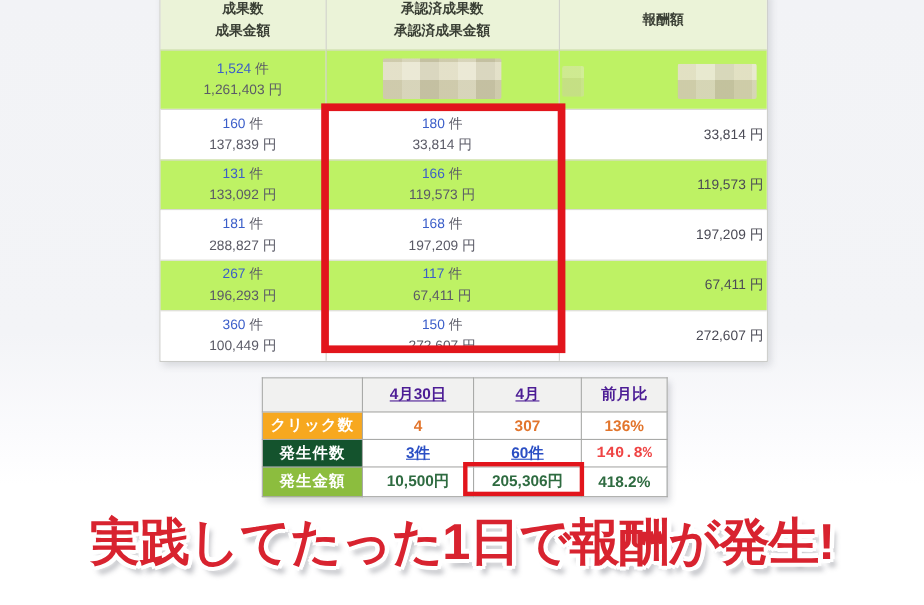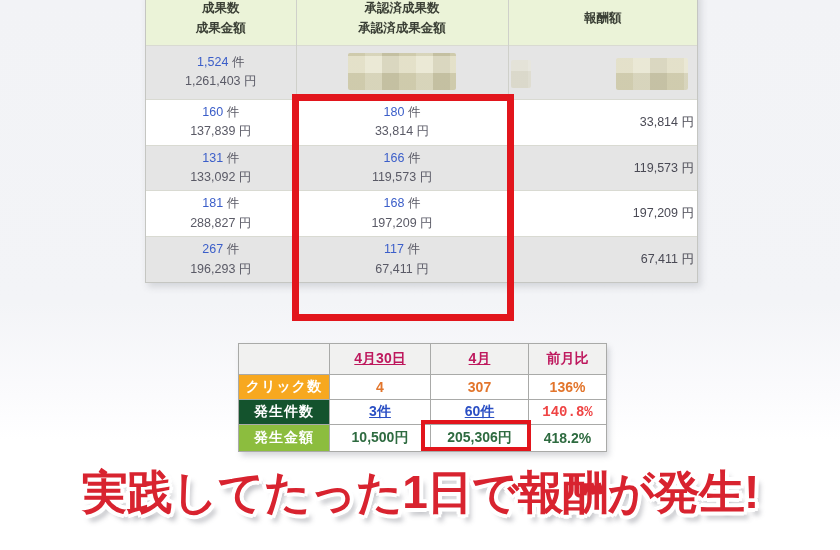--- a/index.html
+++ b/index.html
@@ -29,21 +29,21 @@
   }
   table.main td:first-child, table.main th:first-child { border-left: none; }
   table.main tr:first-child th { border-top: none; }
   tr.hdr th {
     height: 53px; background: #ebf3d8; color: #3a3f35;
     font-weight: 700; text-align: center; line-height: 1.65;
   }
   tr.r { height: 45px; }
   tr.r1 { height: 49px; }
   tr.r6 { height: 43px; }
-  tr.odd td { background: #e5e5e5; }
+  tr.odd td { background: #bef264; }
   tr.even td { background: #ffffff; }
   td.cell { text-align: center; line-height: 1.55; padding: 3px 0; }
   td.reward { text-align: right; padding-right: 3px; color: #4a4a55; }
   .num { color: #3b5ec9; }
   .unit { color: #5a5a66; }
   .amt { color: #5a5a66; }
   .rnum, .runit { color: #4a4a55; }
 
   
   .mosaic {
@@ -69,21 +69,21 @@
   }
   table.summary { width: 100%; border-collapse: collapse; table-layout: fixed; }
   table.summary col.s0 { width: 91px; }
   table.summary col.s1 { width: 101px; }
   table.summary col.s2 { width: 98px; }
   table.summary col.s3 { width: 78px; }
   table.summary td, table.summary th {
     border: 1px solid #a9aaa8; text-align: center; vertical-align: middle;
     font-weight: 700; font-size: 14px;
   }
-  table.summary tr.shdr th { height: 31px; background: #f1f1f0; color: #be185d; }
+  table.summary tr.shdr th { height: 31px; background: #f1f1f0; color: #4c1d95; }
   table.summary tr.sr { height: 25px; }
   table.summary tr.sr1 { height: 27px; }
   th.corner { background: #f1f1f0; }
   th.underl span { text-decoration: underline; }
   td.rowlabel {
     border: 2px solid #ffffff; color: #ffffff; font-size: 12.5px;
     letter-spacing: 1px;
   }
   td.lab-orange { background: #f7a81f; }
   td.lab-blue   { background: #14532d; }
@@ -221,20 +221,38 @@
         <span class="unit">件</span><br>
         <span class="amt">67,411</span>
         <span class="amt">円</span>
       </td>
       <td class="reward">
         <span class="rnum">67,411</span>
         <span class="runit">円</span>
       </td>
     </tr>
 
+    <tr class="r r6 even">
+      <td class="cell">
+        <span class="num">360</span>
+        <span class="unit">件</span><br>
+        <span class="amt">100,449</span>
+        <span class="amt">円</span>
+      </td>
+      <td class="cell">
+        <span class="num">150</span>
+        <span class="unit">件</span><br>
+        <span class="amt">272,607</span>
+        <span class="amt">円</span>
+      </td>
+      <td class="reward">
+        <span class="rnum">272,607</span>
+        <span class="runit">円</span>
+      </td>
+    </tr>
   </tbody>
     </table>
 </div>
 
 <div class="highlight-main"></div>
 
 <div class="summary-wrap">
   <table class="summary">
     <colgroup>
         <col class="s0">

